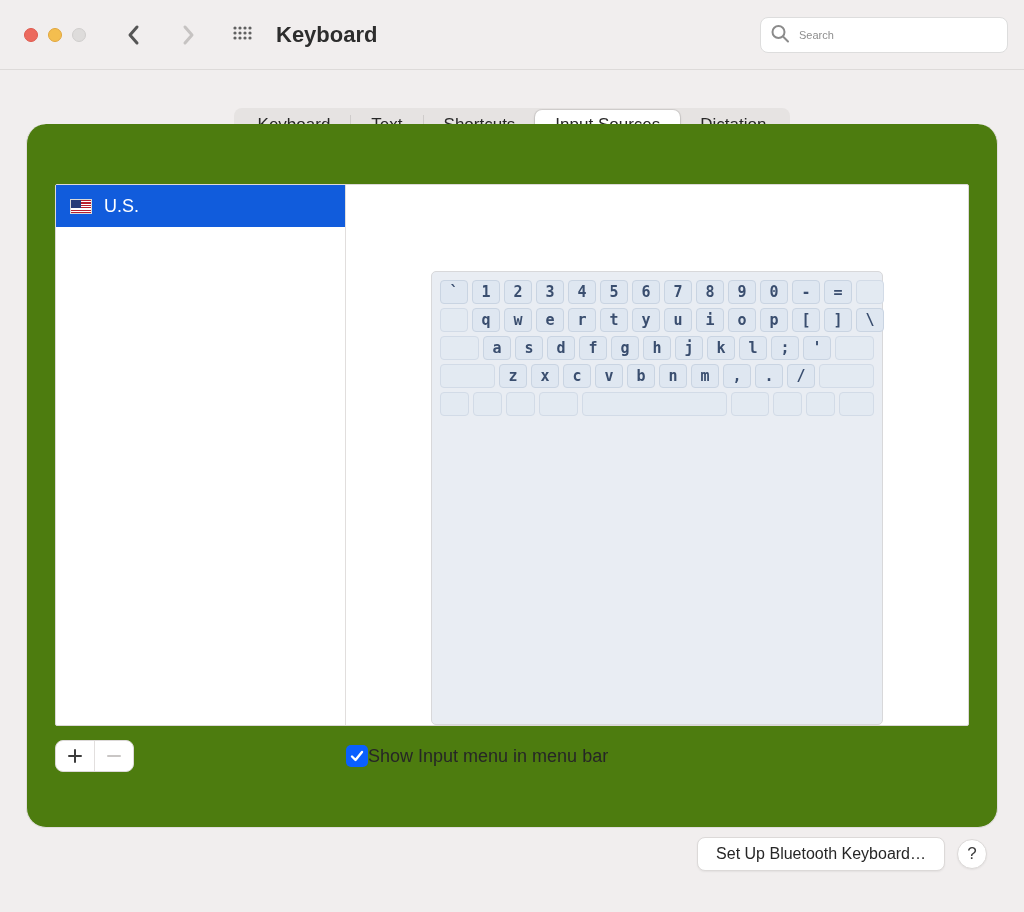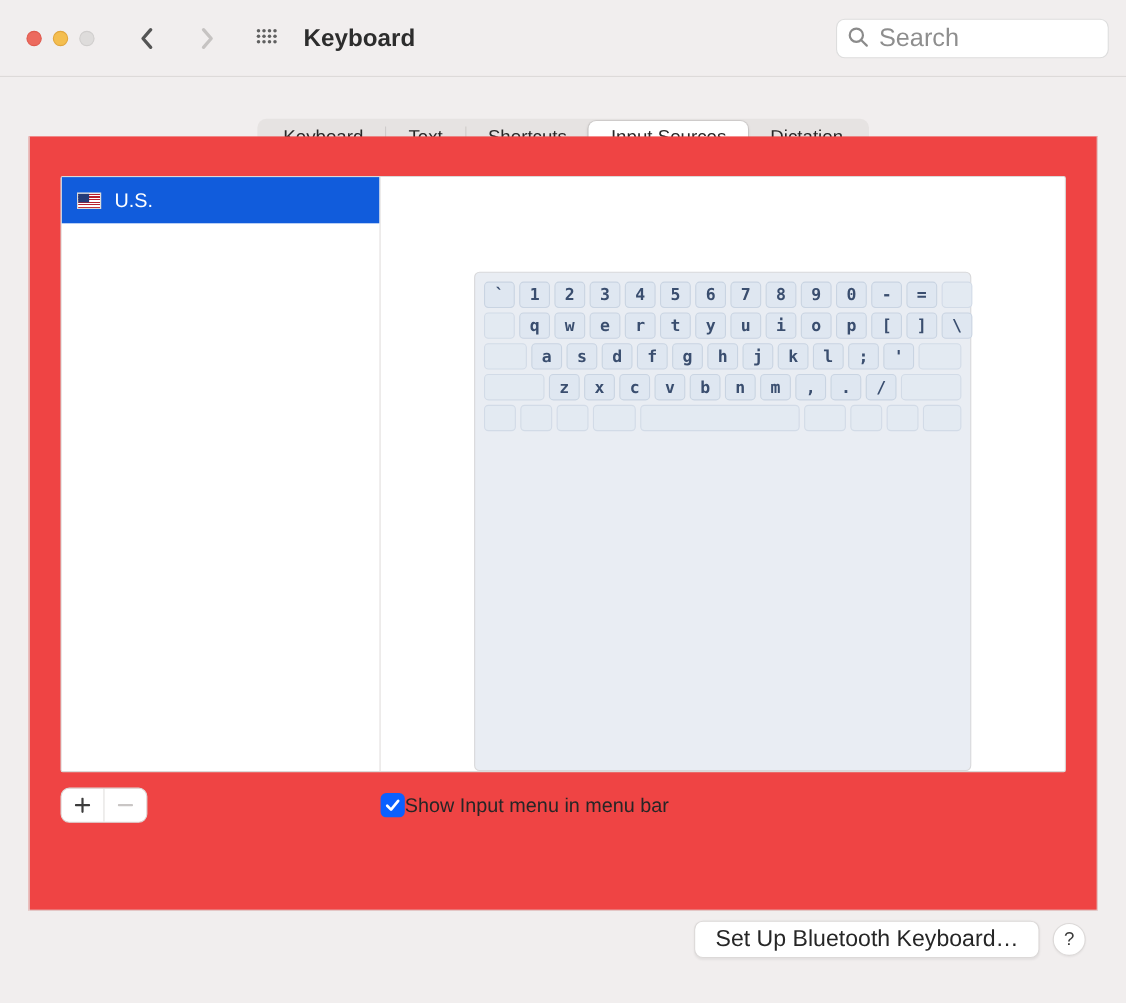--- a/index.html
+++ b/index.html
@@ -51,21 +51,21 @@
   .search-wrap {
     margin-left: auto;
     position: relative;
   }
   .search-input {
     width: 248px; height: 36px;
     border-radius: 8px;
     border: 1px solid #ddd;
     background: #fff;
     padding: 0 12px 0 38px;
-    font-size: 23px;
+    font-size: 11px;
     color: #333;
   }
   .search-input::placeholder { color: #8e8e8e; }
   .search-icon {
     position: absolute; left: 10px; top: 50%; transform: translateY(-50%);
     color: #8b8b8b;
   }
 
   
   .tabs-row { display: flex; justify-content: center; margin-top: 38px; }
@@ -92,23 +92,23 @@
   }
   .segmented .sep {
     width: 1px; height: 20px; background: #cfcccb;
   }
 
   
   .main-panel {
     margin: -18px 26px 0 26px;
     border: 1px solid #e1dedd;
     border-top: none;
-    border-radius: 0;
-    padding-top: 2px;
-    background: #ef4444;
+    border-radius: 20px;
+    padding-top: 26px;
+    background: #4d7c0f;
     height: 704px;
     position: relative;
   }
 
   .content-area {
     margin: 34px 28px 0 28px;
     display: flex;
     height: 542px;
     background: #fff;
     border: 1px solid #dcd9d8;
@@ -214,21 +214,21 @@
     right: 10px;
     bottom: -44px;
     display:flex;align-items:center;gap:12px;
   }
   .bt-button {
     height: 34px;
     padding: 0 18px;
     border-radius: 8px;
     border: 1px solid #dcd9d8;
     background:#fff;
-    font-size: 21px;
+    font-size: 16px;
     color:#262626;
     box-shadow: 0 1px 2px rgba(0,0,0,0.06);
   }
   .help-btn {
     width:30px;height:30px;border-radius:50%;
     border:1px solid #dcd9d8;background:#fff;
     font-size:17px;color:#3c3c3c;
     display:flex;align-items:center;justify-content:center;
     box-shadow: 0 1px 2px rgba(0,0,0,0.06);
   }

